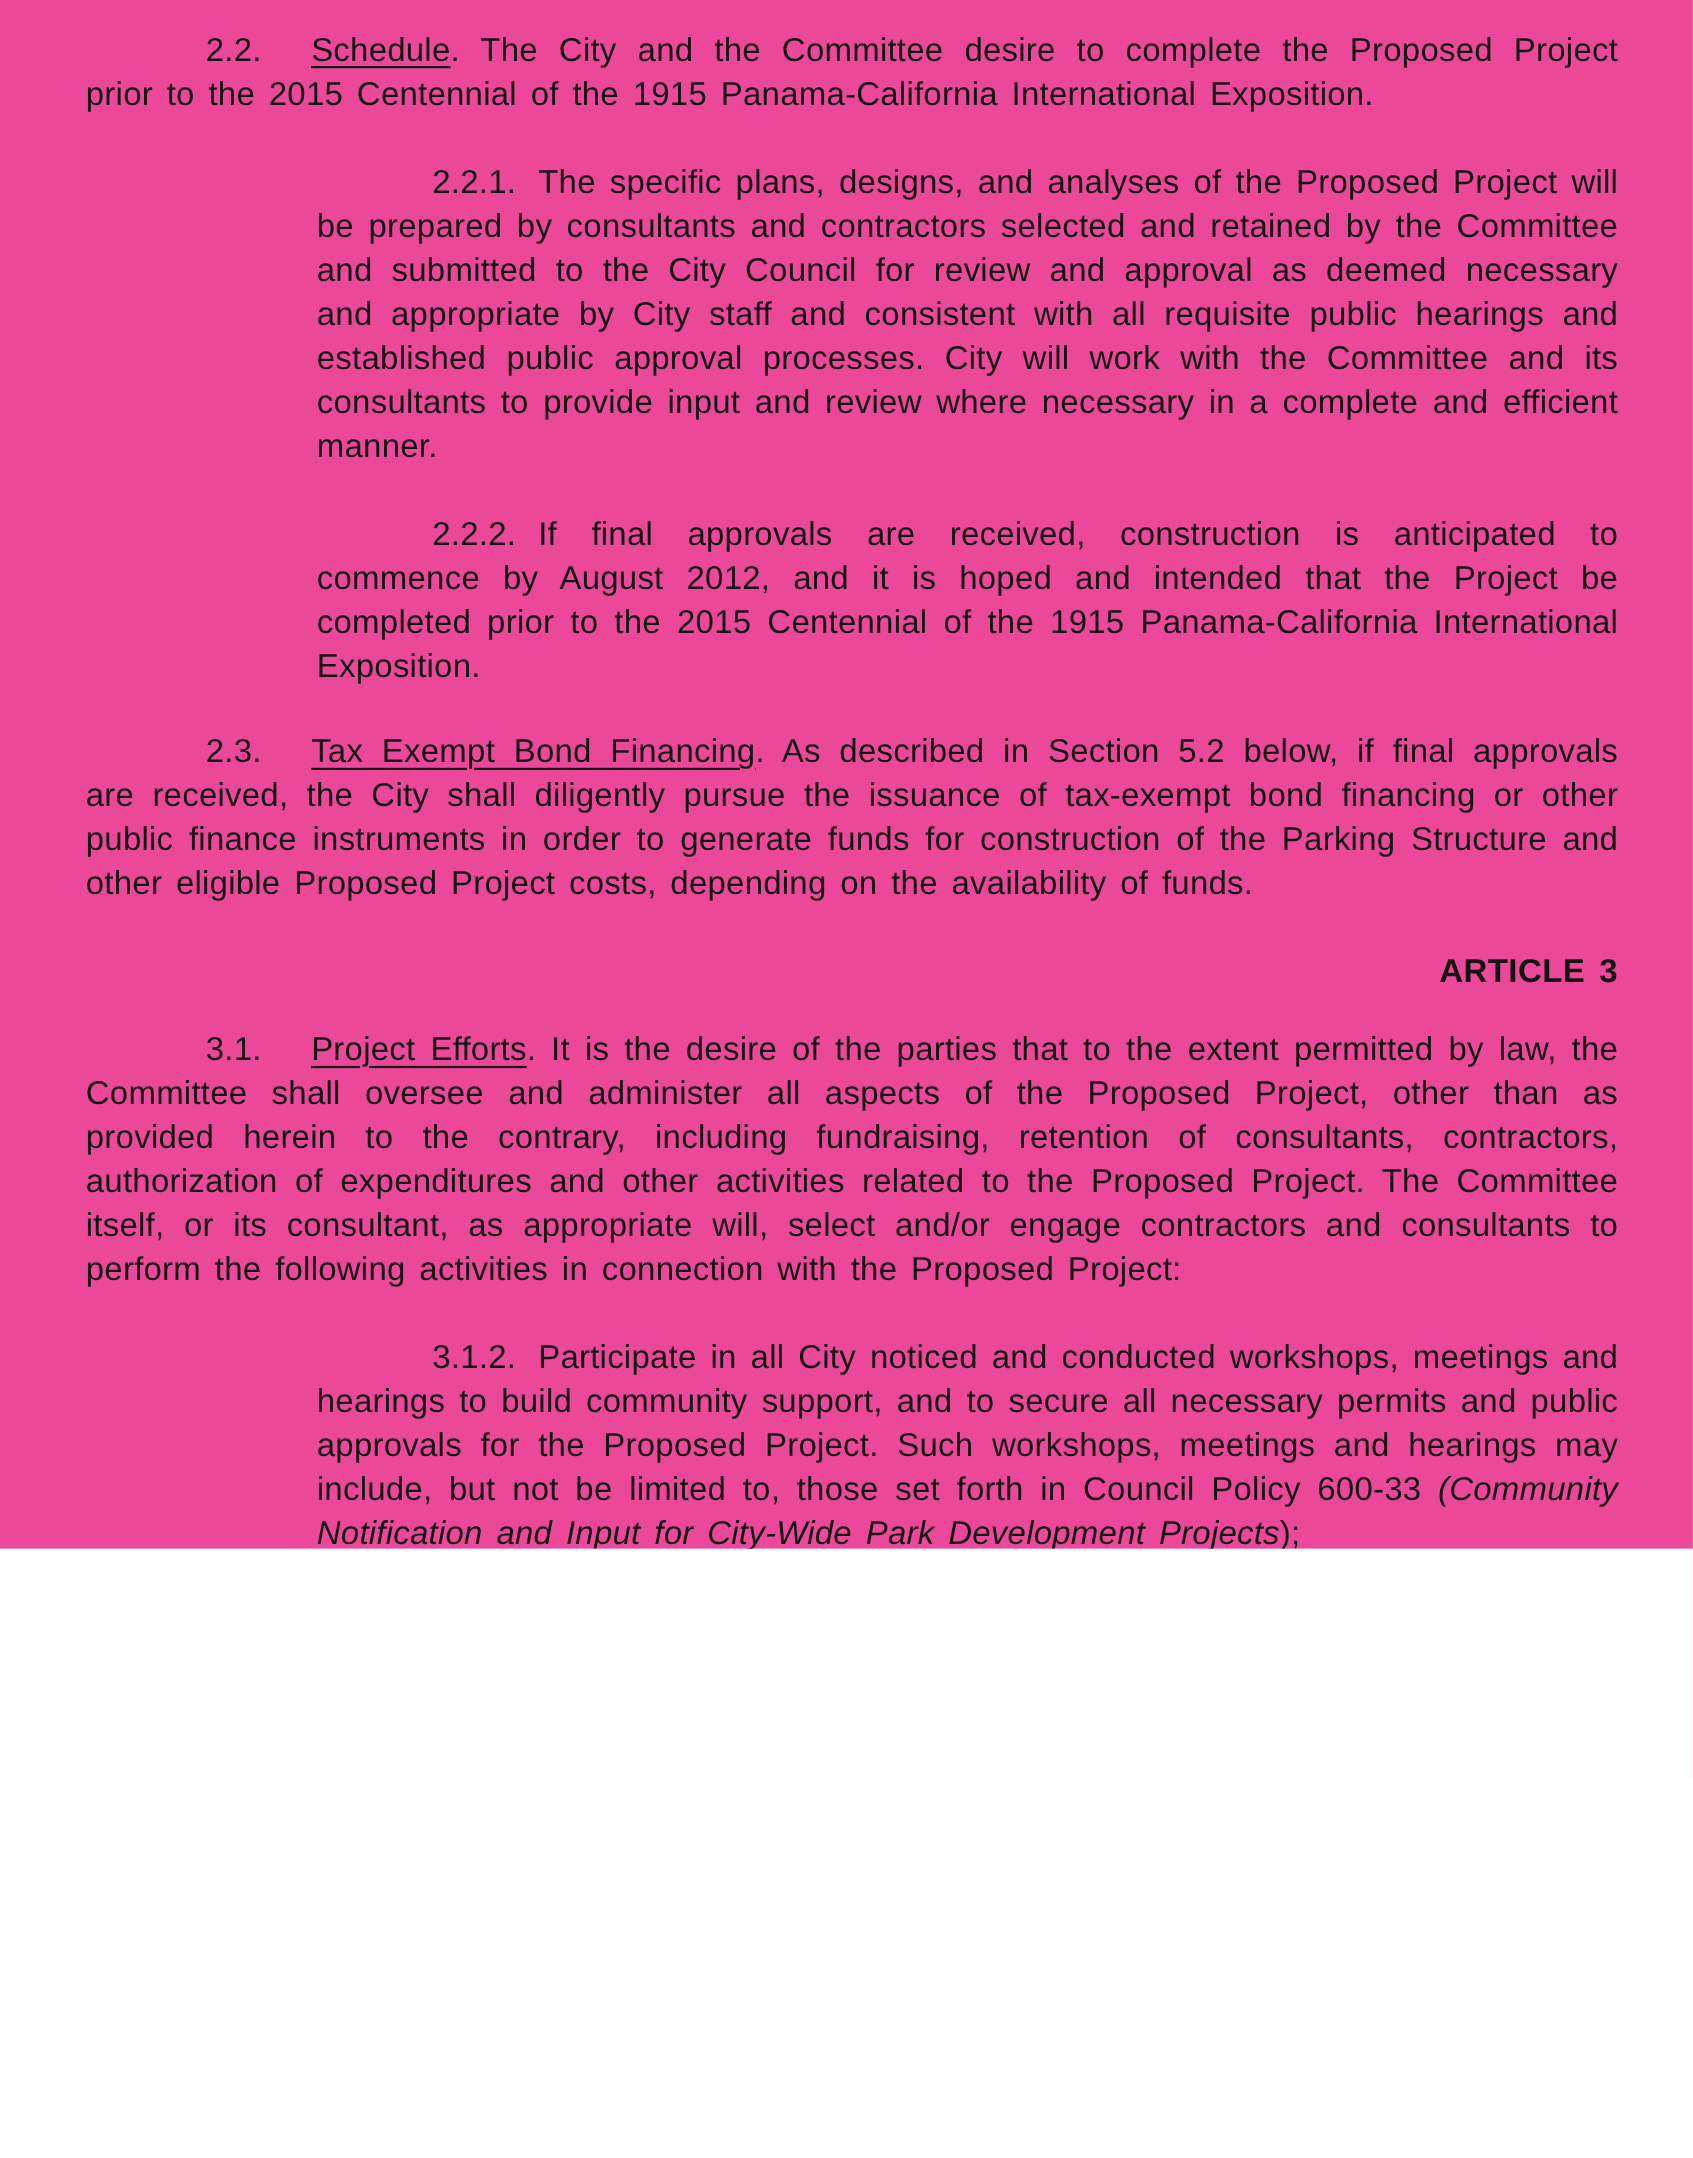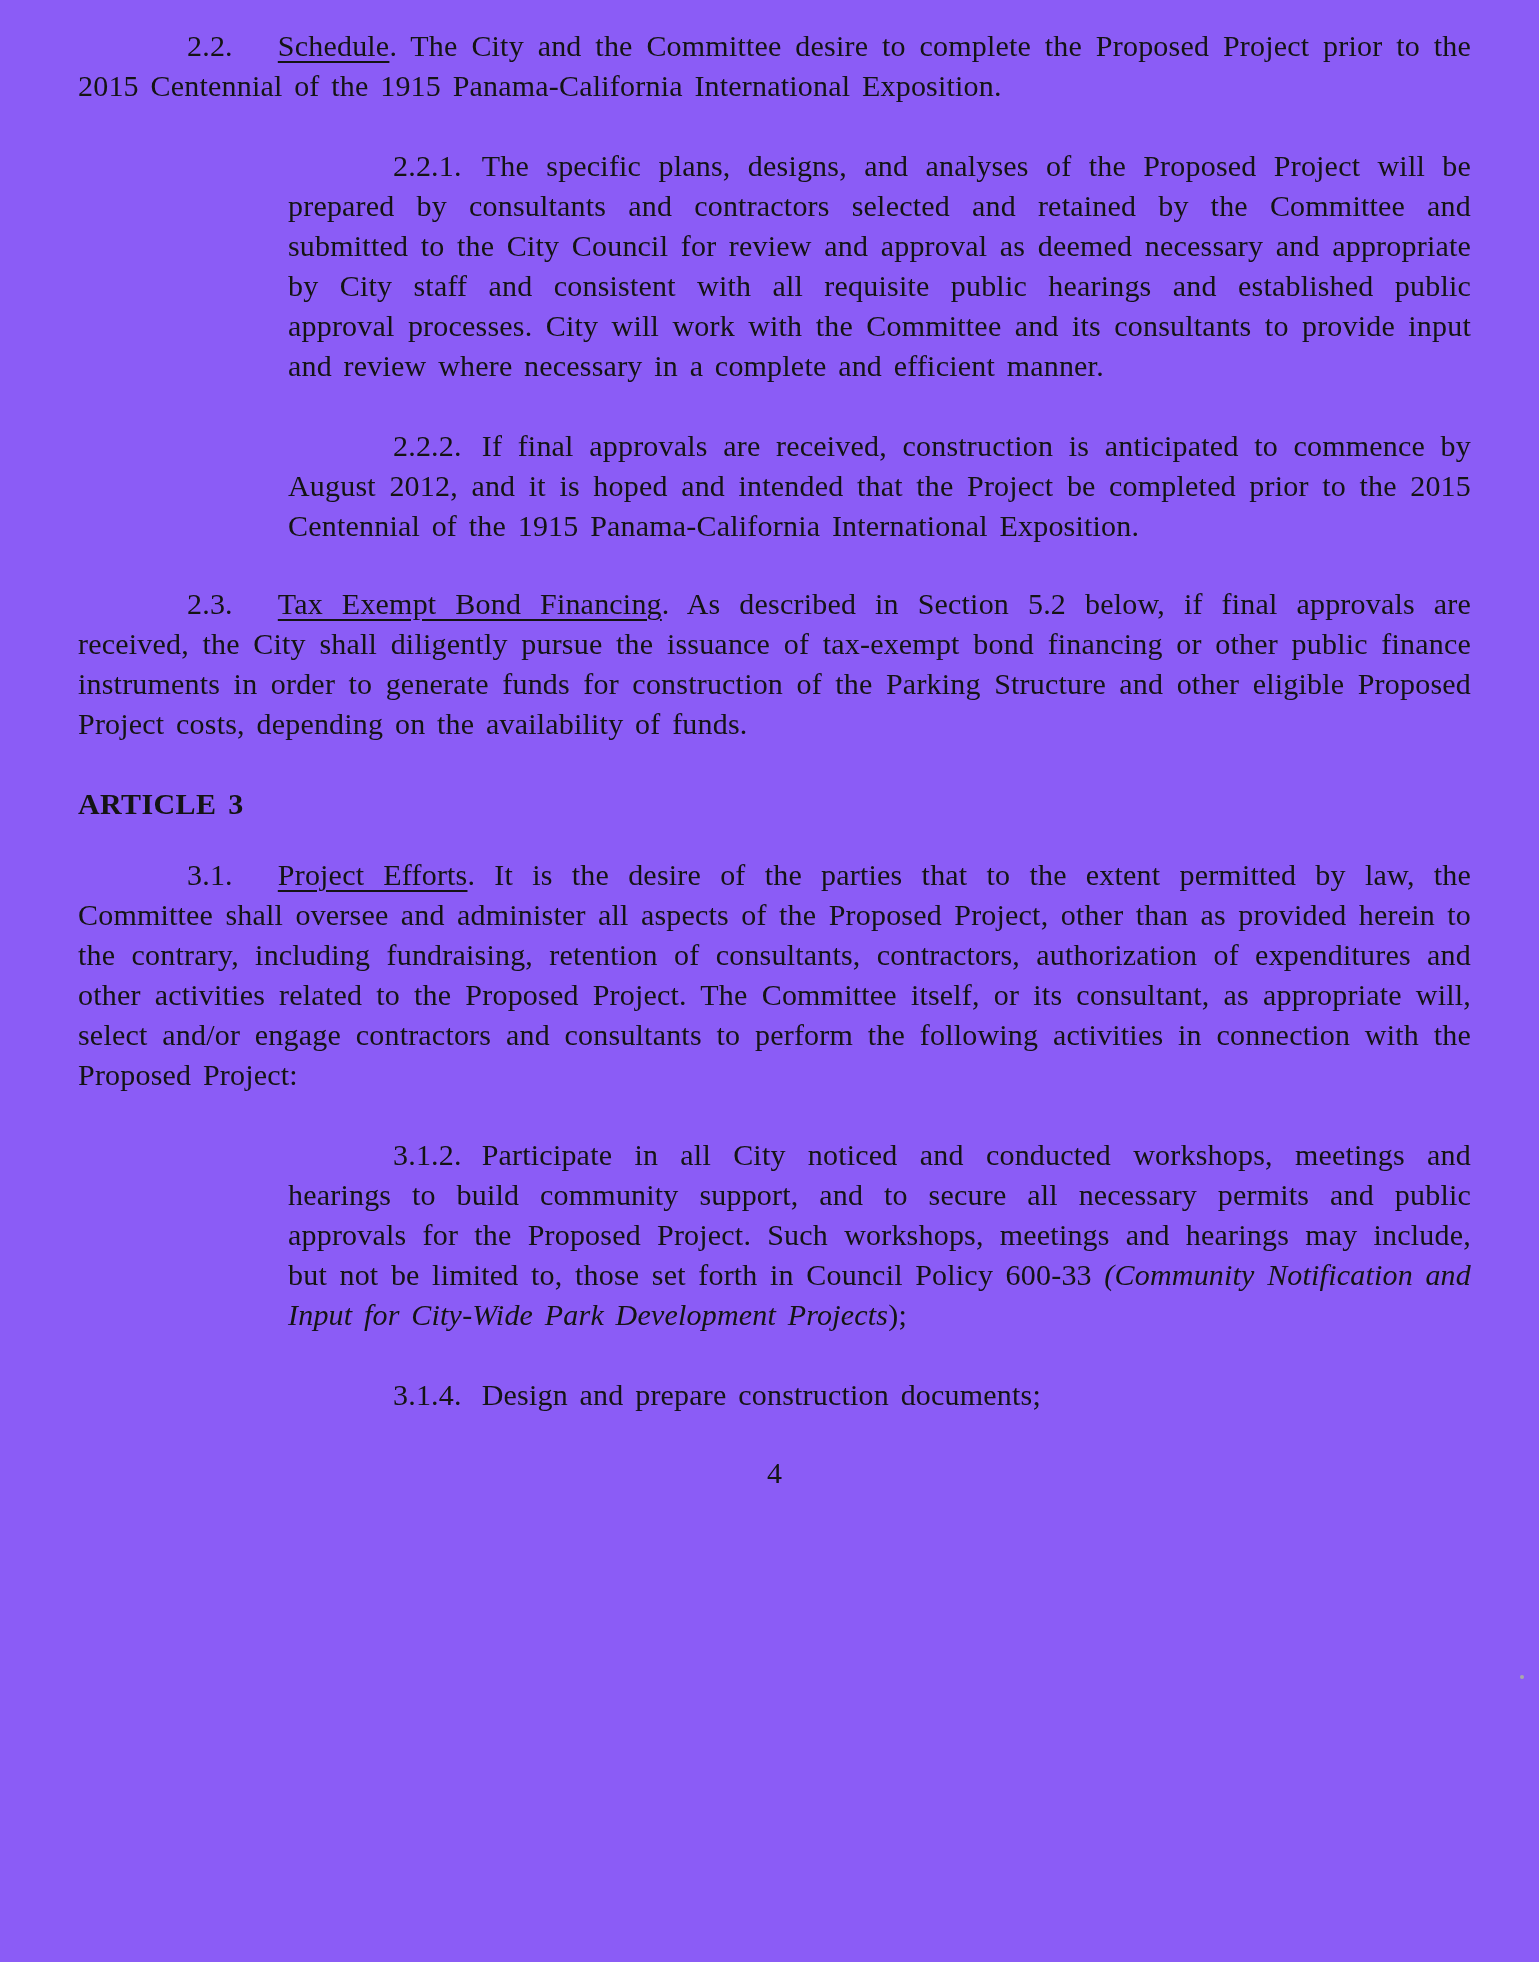--- a/index.html
+++ b/index.html
@@ -3,25 +3,25 @@
 <meta charset="utf-8">
 <style>
   html, body {
     margin: 0;
     padding: 0;
     background: #ffffff;
   }
   .page {
     position: relative;
     width: 1539px;
-    height: 1962px;
+    height: 1408px;
     box-sizing: border-box;
-    background: #8b5cf6;
+    background: #ec4899;
     color: #141414;
-    font-family: Liberation Serif, serif;
+    font-family: Liberation Sans, sans-serif;
     font-size: 30px;
     line-height: 40px;
     padding: 26px 68px 0 78px;
     text-align: justify;
     overflow: hidden;
     word-spacing: 4px;
     letter-spacing: 0.2px;
   }
   .para {
     margin: 0 0 38px 0;
@@ -34,21 +34,21 @@
   }
   .num-main { margin-right: 45px; }
   .num-sub  { margin-right: 20px; }
   .u {
     text-decoration: underline;
     text-decoration-thickness: 2px;
     text-underline-offset: 5px;
   }
   .it { font-style: italic; }
   .article-head {
-    text-align: left;
+    text-align: right;
     font-weight: bold;
     line-height: 43px;
     margin: 0 0 30px 0;
     letter-spacing: 0.4px;
   }
   .page-number {
     text-align: center;
     text-indent: 0;
     margin-top: 14px;
   }

